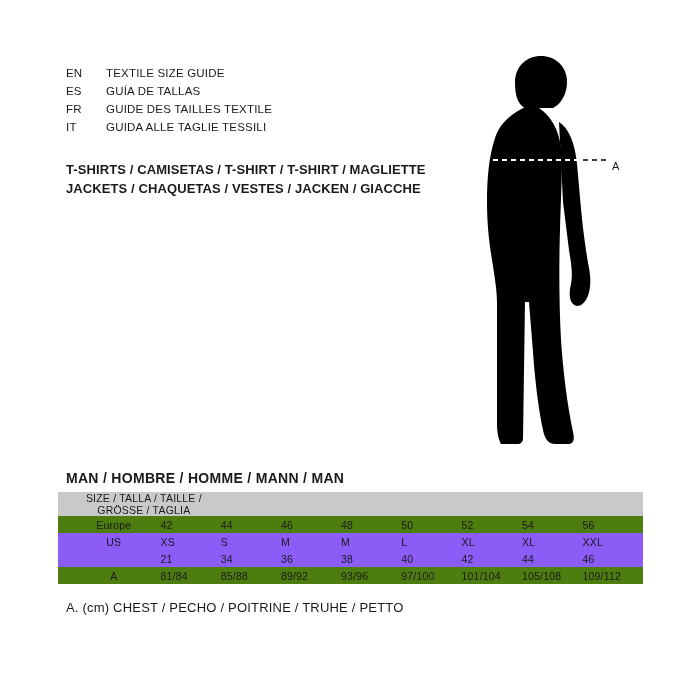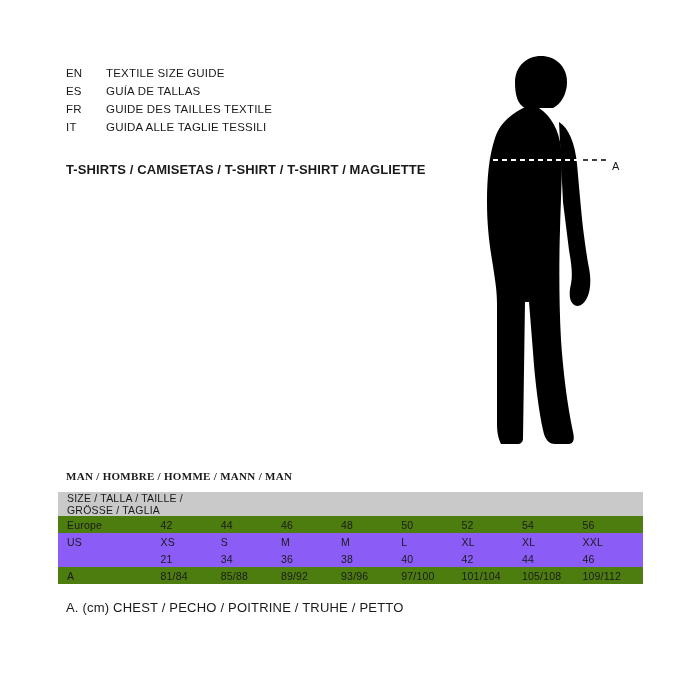--- a/index.html
+++ b/index.html
@@ -74,24 +74,23 @@
     top: 160px;
     font-size: 11px;
     letter-spacing: 0.3px;
   }
 
   
   .table-title {
     position: absolute;
     left: 66px;
     top: 470px;
-    font-size: 11px;
+    font-size: 14px;
     font-weight: bold;
     letter-spacing: 0.3px;
-    font-family: Liberation Serif, serif;
   }
 
   table.size-table {
     position: absolute;
     left: 58px;
     top: 492px;
     width: 585px;
     border-collapse: collapse;
     font-size: 10.5px;
   }
@@ -108,20 +107,21 @@
   }
   .row-alt td {
     background: #8b5cf6;
   }
   .row-plain td {
     background: #4d7c0f;
   }
   .col-label {
     width: 95px;
     padding-left: 9px !important;
+    text-align: center;
   }
   .cell {
     width: 61px;
     text-align: left;
   }
   .footnote {
     position: absolute;
     left: 66px;
     top: 600px;
     font-size: 13px;
@@ -147,20 +147,21 @@
       <span class="lang-text">GUIDE DES TAILLES TEXTILE</span>
     </div>
     <div class="lang-row">
       <span class="lang-code">IT</span>
       <span class="lang-text">GUIDA ALLE TAGLIE TESSILI</span>
     </div>
   </div>
 
   <div class="garments">
     <div class="garment-line">T-SHIRTS / CAMISETAS / T-SHIRT / T-SHIRT / MAGLIETTE</div>
+    <div class="garment-line">JACKETS / CHAQUETAS / VESTES / JACKEN / GIACCHE</div>
   </div>
 
   <div class="figure-wrap">
     <svg width="220" height="400" viewBox="0 0 220 400" xmlns="http://www.w3.org/2000/svg">
       <g>
 
         <path fill="#000000" d="M60 30 C60 14 72 4 86 4 C100 4 112 14 112 30 C112 42 106 52 98 56 L70 56 C62 52 60 42 60 30 Z"></path>
 
         <path fill="#000000" d="
           M72 54

